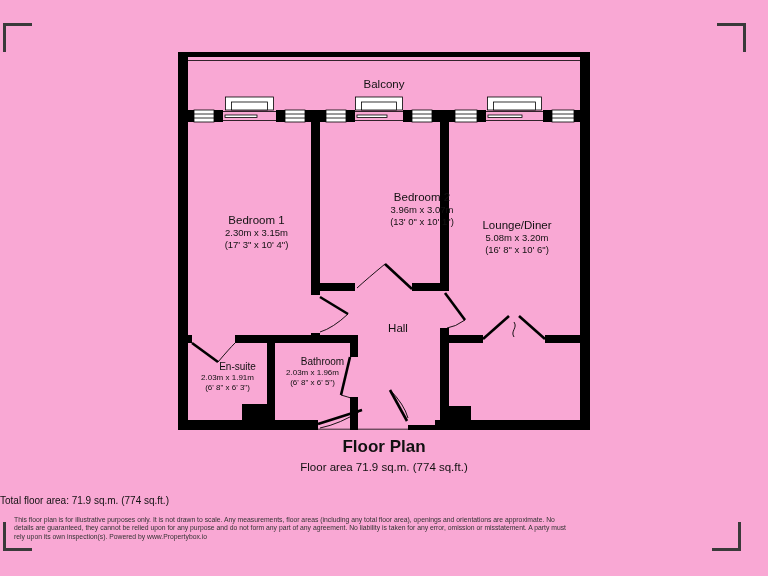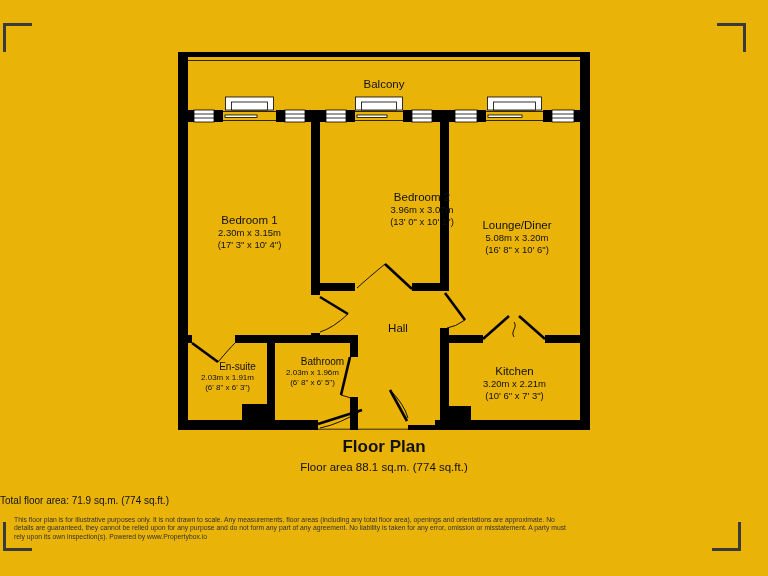--- a/index.html
+++ b/index.html
@@ -1,16 +1,16 @@
 <!DOCTYPE html>
 <html><head>
 <meta charset="utf-8">
 <style>
   html,body{margin:0;padding:0;background:#fff;}
-  #page{position:relative;width:768px;height:576px;background:#eab308;overflow:hidden;
+  #page{position:relative;width:768px;height:576px;background:#f9a8d4;overflow:hidden;
         font-family:"Liberation Sans",sans-serif;color:#111;}
   .mark{position:absolute;width:26px;height:26px;}
   .mark.tl{left:3px;top:23px;border-top:3px solid #3a3a3a;border-left:3px solid #3a3a3a;}
   .mark.tr{left:717px;top:23px;border-top:3px solid #3a3a3a;border-right:3px solid #3a3a3a;}
   .mark.bl{left:3px;top:522px;border-bottom:3px solid #3a3a3a;border-left:3px solid #3a3a3a;}
   .mark.br{left:712px;top:522px;border-bottom:3px solid #3a3a3a;border-right:3px solid #3a3a3a;}
   #plan{position:absolute;left:178px;top:52px;width:412px;height:378px;}
   #plan svg{position:absolute;left:0;top:0;}
   .w{fill:#000;}
   .win{fill:#fff;stroke:#000;stroke-width:.8;}
@@ -145,21 +145,21 @@
         <path class="arc" d="M184,358 Q162,372 142,376"></path>
         <line class="leaf" x1="229" y1="369" x2="212" y2="338"></line>
         <path class="arc" d="M212,338 Q226,352 230,366"></path>
         <line class="thin" x1="140" y1="377.2" x2="230" y2="377.2"></line>
       </g>
     </svg>
 
     <div class="room-label" style="left:0;width:412px;top:25px;">
       <div class="room-name">Balcony</div>
     </div>
-    <div class="room-label" style="left:10px;width:123px;top:161px;">
+    <div class="room-label" style="left:10px;width:123px;top:161px;padding-left:7px;">
       <div class="room-name">Bedroom 1</div>
       <div class="room-dims">2.30m x 3.15m</div>
       <div class="room-dims">(17' 3" x 10' 4")</div>
     </div>
     <div class="room-label" style="left:152px;width:120px;top:138px;margin-left:32px;">
       <div class="room-name">Bedroom 2</div>
       <div class="room-dims">3.96m x 3.07m</div>
       <div class="room-dims">(13' 0" x 10' 1")</div>
     </div>
     <div class="room-label" style="left:276px;width:126px;top:166px;">
@@ -173,26 +173,21 @@
       <div class="room-dims">(6' 8" x 6' 3")</div>
     </div>
     <div class="room-label sm" style="left:97px;width:75px;top:304px;">
       <div class="room-name">Bathroom</div>
       <div class="room-dims">2.03m x 1.96m</div>
       <div class="room-dims">(6' 8" x 6' 5")</div>
     </div>
     <div class="room-label" style="left:180px;width:80px;top:269px;">
       <div class="room-name">Hall</div>
     </div>
-    <div class="room-label" style="left:271px;width:131px;top:312px;">
-      <div class="room-name">Kitchen</div>
-      <div class="room-dims">3.20m x 2.21m</div>
-      <div class="room-dims">(10' 6" x 7' 3")</div>
-    </div>
   </div>
 
   <div id="plan-title">Floor Plan</div>
-  <div id="plan-subtitle">Floor area 88.1 sq.m. (774 sq.ft.)</div>
+  <div id="plan-subtitle">Floor area 71.9 sq.m. (774 sq.ft.)</div>
 
   <div id="total-area">Total floor area: 71.9 sq.m. (774 sq.ft.)</div>
   <div id="disclaimer">This floor plan is for illustrative purposes only. It is not drawn to scale. Any measurements, floor areas (including any total floor area), openings and orientations are approximate. No details are guaranteed, they cannot be relied upon for any purpose and do not form any part of any agreement. No liability is taken for any error, omission or misstatement. A party must rely upon its own inspection(s). Powered by www.Propertybox.io</div>
 
 </div>
 
 </body></html>

